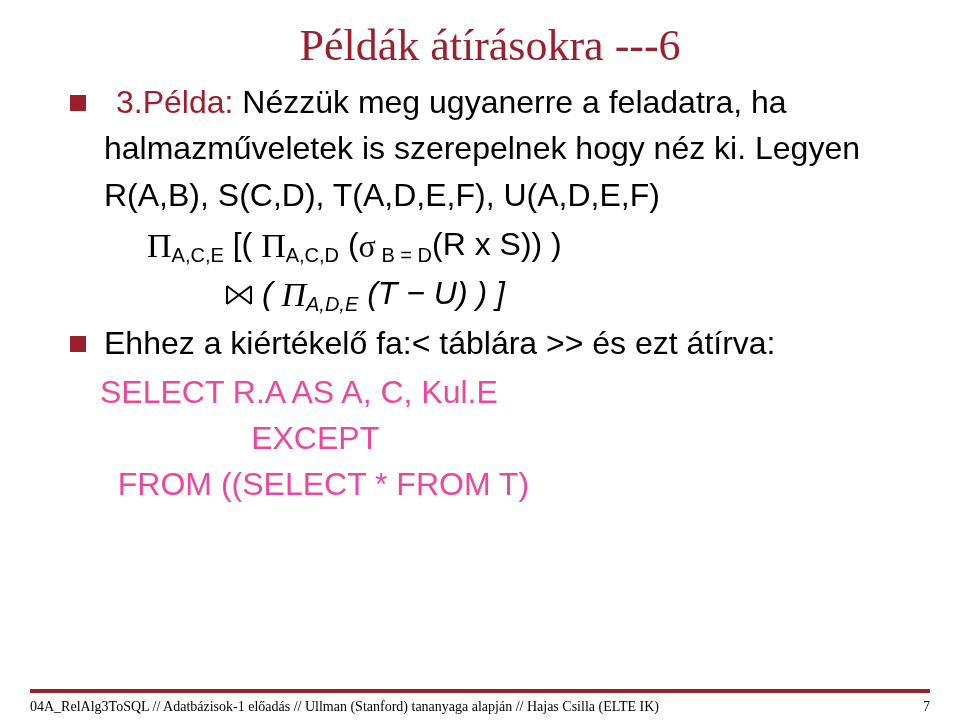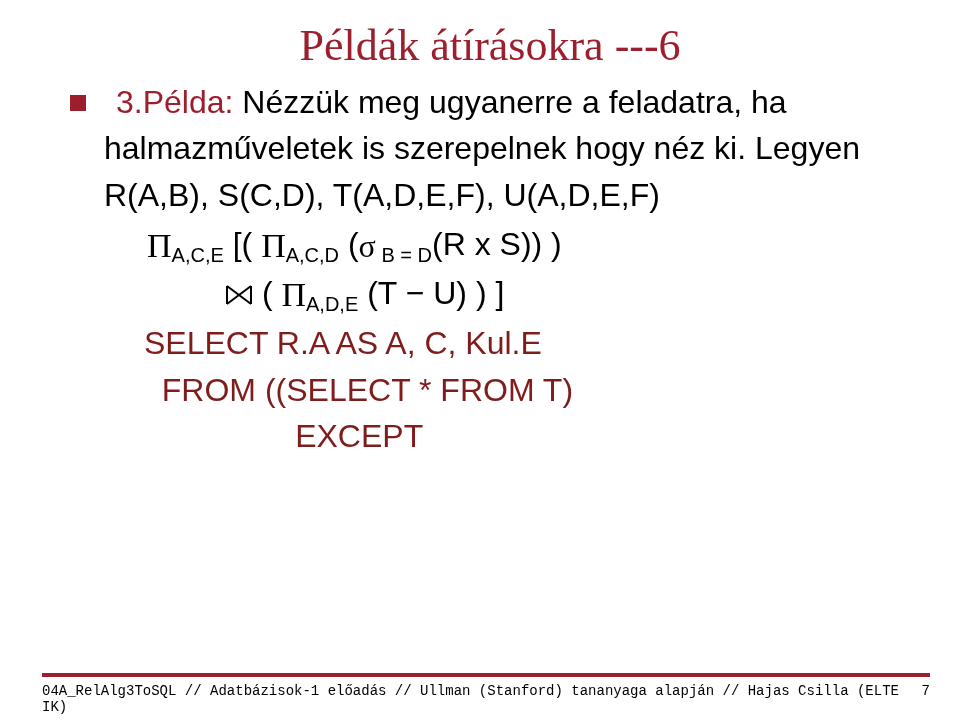--- a/index.html
+++ b/index.html
@@ -66,44 +66,45 @@
   .expr .join {
     display: inline-block;
     width: 28px;
     height: 22px;
     position: relative;
     vertical-align: -2px;
   }
   .expr .join svg { width: 100%; height: 100%; }
   .minus { font-family: Arial, sans-serif; }
 
-  .indented1 { padding-left: 78px; margin-top: -2px; }
+  .indented1 { padding-left: 78px; margin-top: -2px; font-style: italic; }
 
   .query {
     font-family: Arial, Helvetica, sans-serif;
     font-size: 32px;
     line-height: 1.45;
-    color: #7f1d1d;
-    margin-left: 74px;
+    color: #ec4899;
+    margin-left: 30px;
     margin-top: 2px;
   }
   .query .q-line { white-space: pre; }
 
   .footer {
     position: absolute;
-    left: 42px;
+    left: 30px;
     right: 30px;
     bottom: 12px;
     border-top: 4px solid #9c1f2e;
     padding-top: 6px;
     display: flex;
     justify-content: space-between;
-    font-family: Liberation Mono, monospace;
+    font-family: Liberation Serif, serif;
     font-size: 14px;
     color: #000;
+    text-align: right;
   }
 </style>
 </head>
 <body>
 
 <div class="slide">
 
   <h1 class="title">Példák átírásokra ---6</h1>
 
   <ul class="bullets">
@@ -121,26 +122,29 @@
         <span class="join">
           <svg viewBox="0 0 28 22">
             <path d="M2 2 L2 20 M26 2 L26 20 M2 2 L26 20 M26 2 L2 20" stroke="#000" stroke-width="2" fill="none"></path>
           </svg>
         </span>
         <span>( </span><span class="pi">Π</span><span class="sub">A,D,E</span>
         <span>(T <span class="minus">−</span> U) ) ]</span>
       </div>
     </li>
 
+    <li>
+      <span class="black sans">Ehhez a kiértékelő fa:&lt; táblára &gt;&gt; és ezt átírva:</span>
+    </li>
   </ul>
 
   <div class="query">
     <div class="q-line">SELECT R.A AS A, C, Kul.E</div>
+    <div class="q-line">                 EXCEPT</div>
     <div class="q-line">  FROM ((SELECT * FROM T)</div>
-    <div class="q-line">                 EXCEPT</div>
   </div>
 
   <div class="footer">
     <span>04A_RelAlg3ToSQL // Adatbázisok-1 előadás // Ullman (Stanford) tananyaga alapján // Hajas Csilla (ELTE IK)</span>
     <span>7</span>
   </div>
 
 </div>
 
 </body></html>

